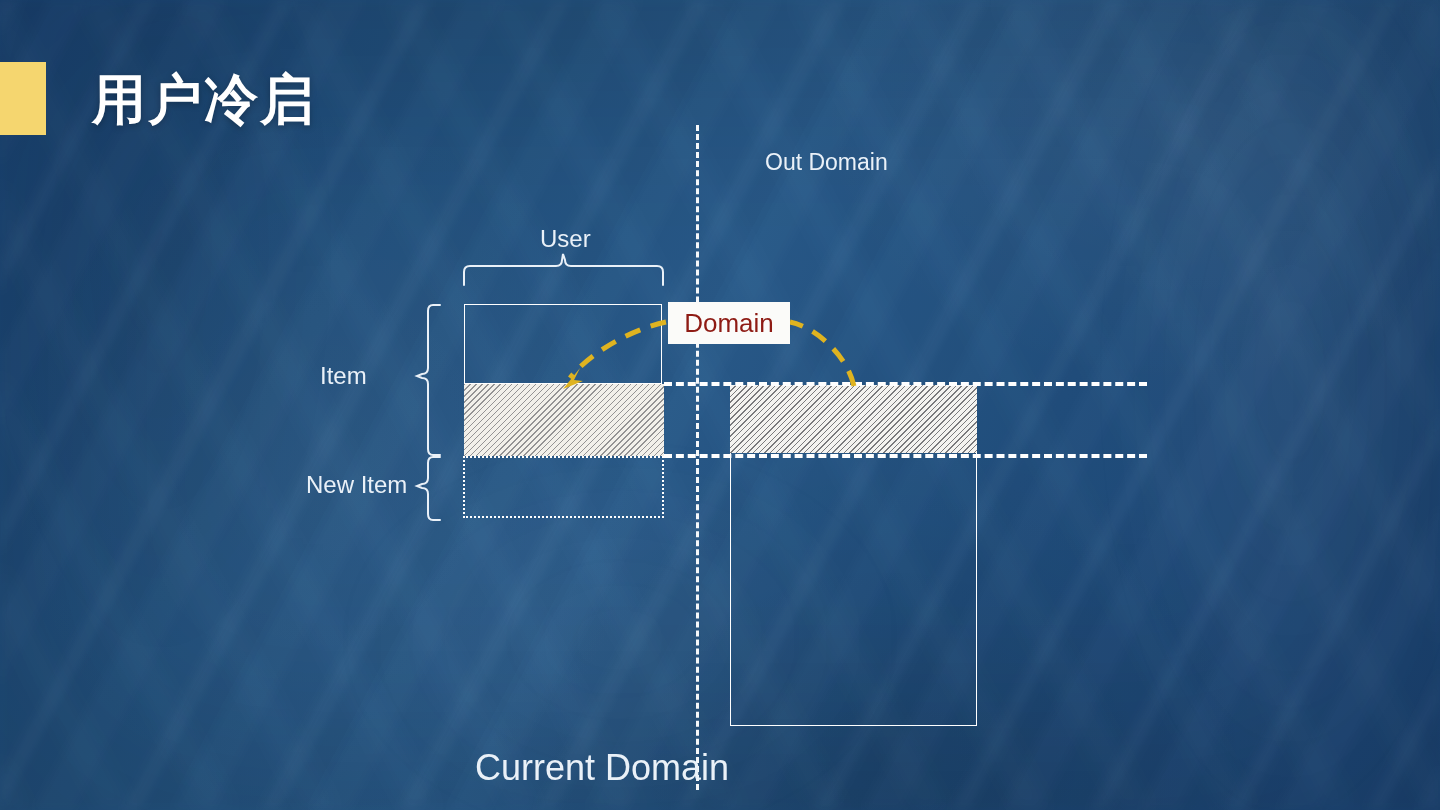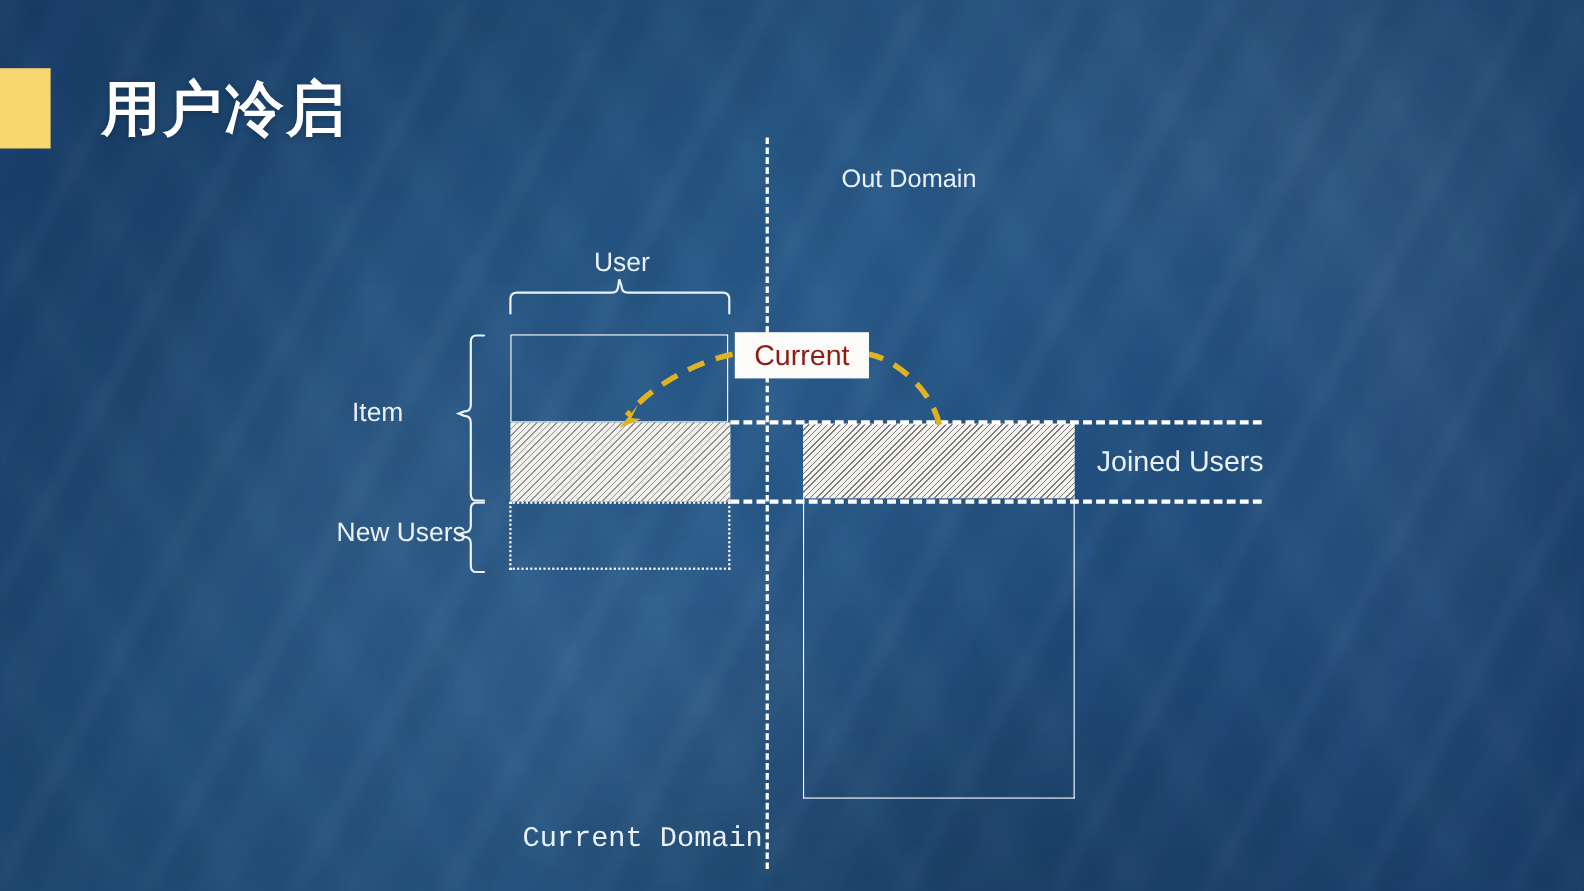--- a/index.html
+++ b/index.html
@@ -44,21 +44,21 @@
 
   
   #accent-square{position:absolute;left:0;top:62px;width:46px;height:73px;background:#f5d66f;}
   #title{position:absolute;left:92px;top:64px;font-size:54px;font-weight:bold;color:#ffffff;
          letter-spacing:2px;line-height:70px;white-space:nowrap;
          text-shadow:0 2px 6px rgba(0,0,0,.25);}
 
   
   .lbl{position:absolute;color:#eaf1f8;font-weight:400;white-space:nowrap;}
   #label-out-domain{left:765px;top:133px;font-size:23px;margin-top:16px;}
-  #label-current-domain{left:475px;top:747px;font-size:26px;font-family:Liberation Mono, monospace;}
+  #label-current-domain{left:475px;top:747px;font-size:36px;}
   #label-joined-users{left:997px;top:404px;font-size:26px;}
   #label-item{left:540px;top:225px;font-size:24px;}
   #label-user{left:320px;top:362px;font-size:24px;}
   #label-new-user{left:306px;top:471px;font-size:24px;}
 
   
   #domain-divider{position:absolute;left:696px;top:125px;width:0;height:665px;
     border-left:3px dashed #ffffff;opacity:.96;}
 
   
@@ -99,24 +99,23 @@
   <div class="tex tex3"></div>
   <div class="vign"></div>
 
   <div id="accent-square"></div>
   <div id="title">用户冷启</div>
 
   <div id="domain-divider"></div>
 
   <div class="lbl" id="label-out-domain">Out Domain</div>
   <div class="lbl" id="label-current-domain">Current Domain</div>
-  <div class="lbl" id="label-joined-users">Joined Users</div>
   <div class="lbl" id="label-item">User</div>
   <div class="lbl" id="label-user">Item</div>
-  <div class="lbl" id="label-new-user">New Users</div>
+  <div class="lbl" id="label-new-user">New Item</div>
 
   <div id="left-item-box"></div>
   <div id="left-hatch"></div>
   <div id="left-newuser-box"></div>
 
   <div id="right-hatch"></div>
   <div id="right-box"></div>
 
   <div class="hdash" id="hdash-top"></div>
   <div class="hdash" id="hdash-bottom"></div>
@@ -137,15 +136,15 @@
 
     <g fill="none" stroke="#dfb320" stroke-width="5" stroke-dasharray="16 11" stroke-linecap="butt">
       <path d="M854,386 C846,352 812,326 790,322"></path>
       <path d="M666,322 C636,328 592,350 570,378"></path>
     </g>
     <g fill="#dfb320">
       <polygon points="563,389 580,368 574,380 583,381"></polygon>
     </g>
   </svg>
 
-  <div id="mapping-label">Current</div>
+  <div id="mapping-label">Domain</div>
 
 </div>
 
 </body></html>

